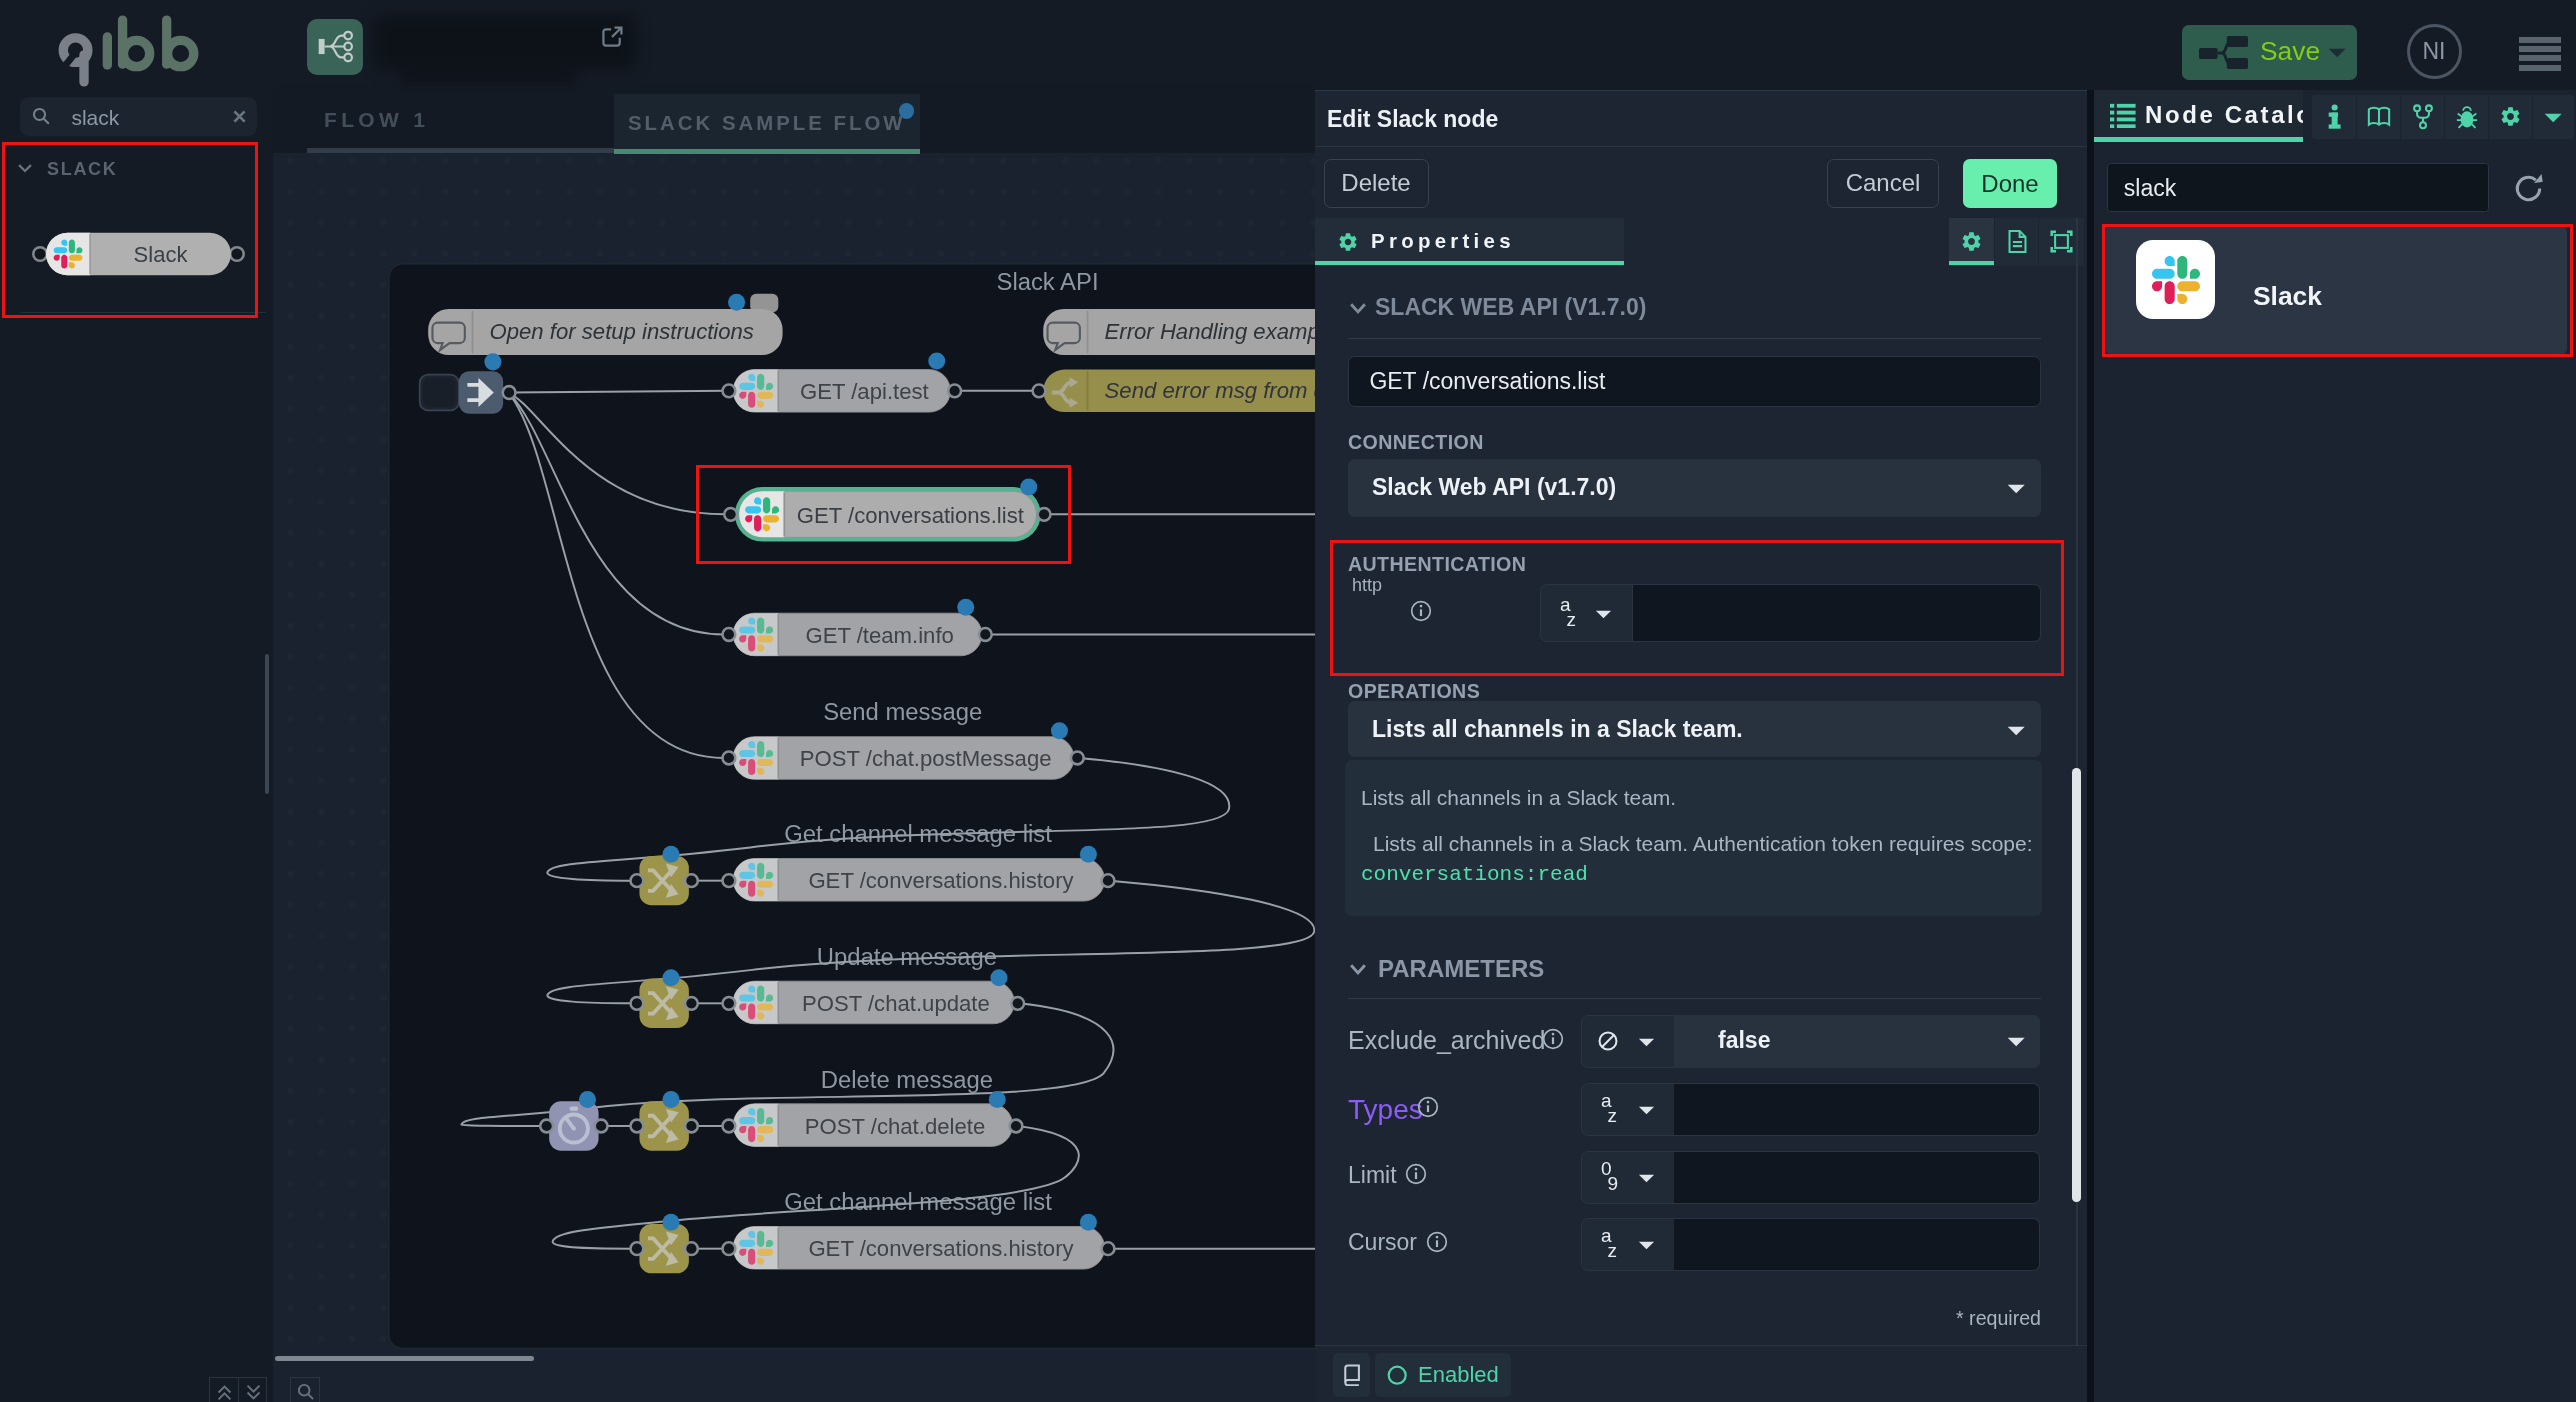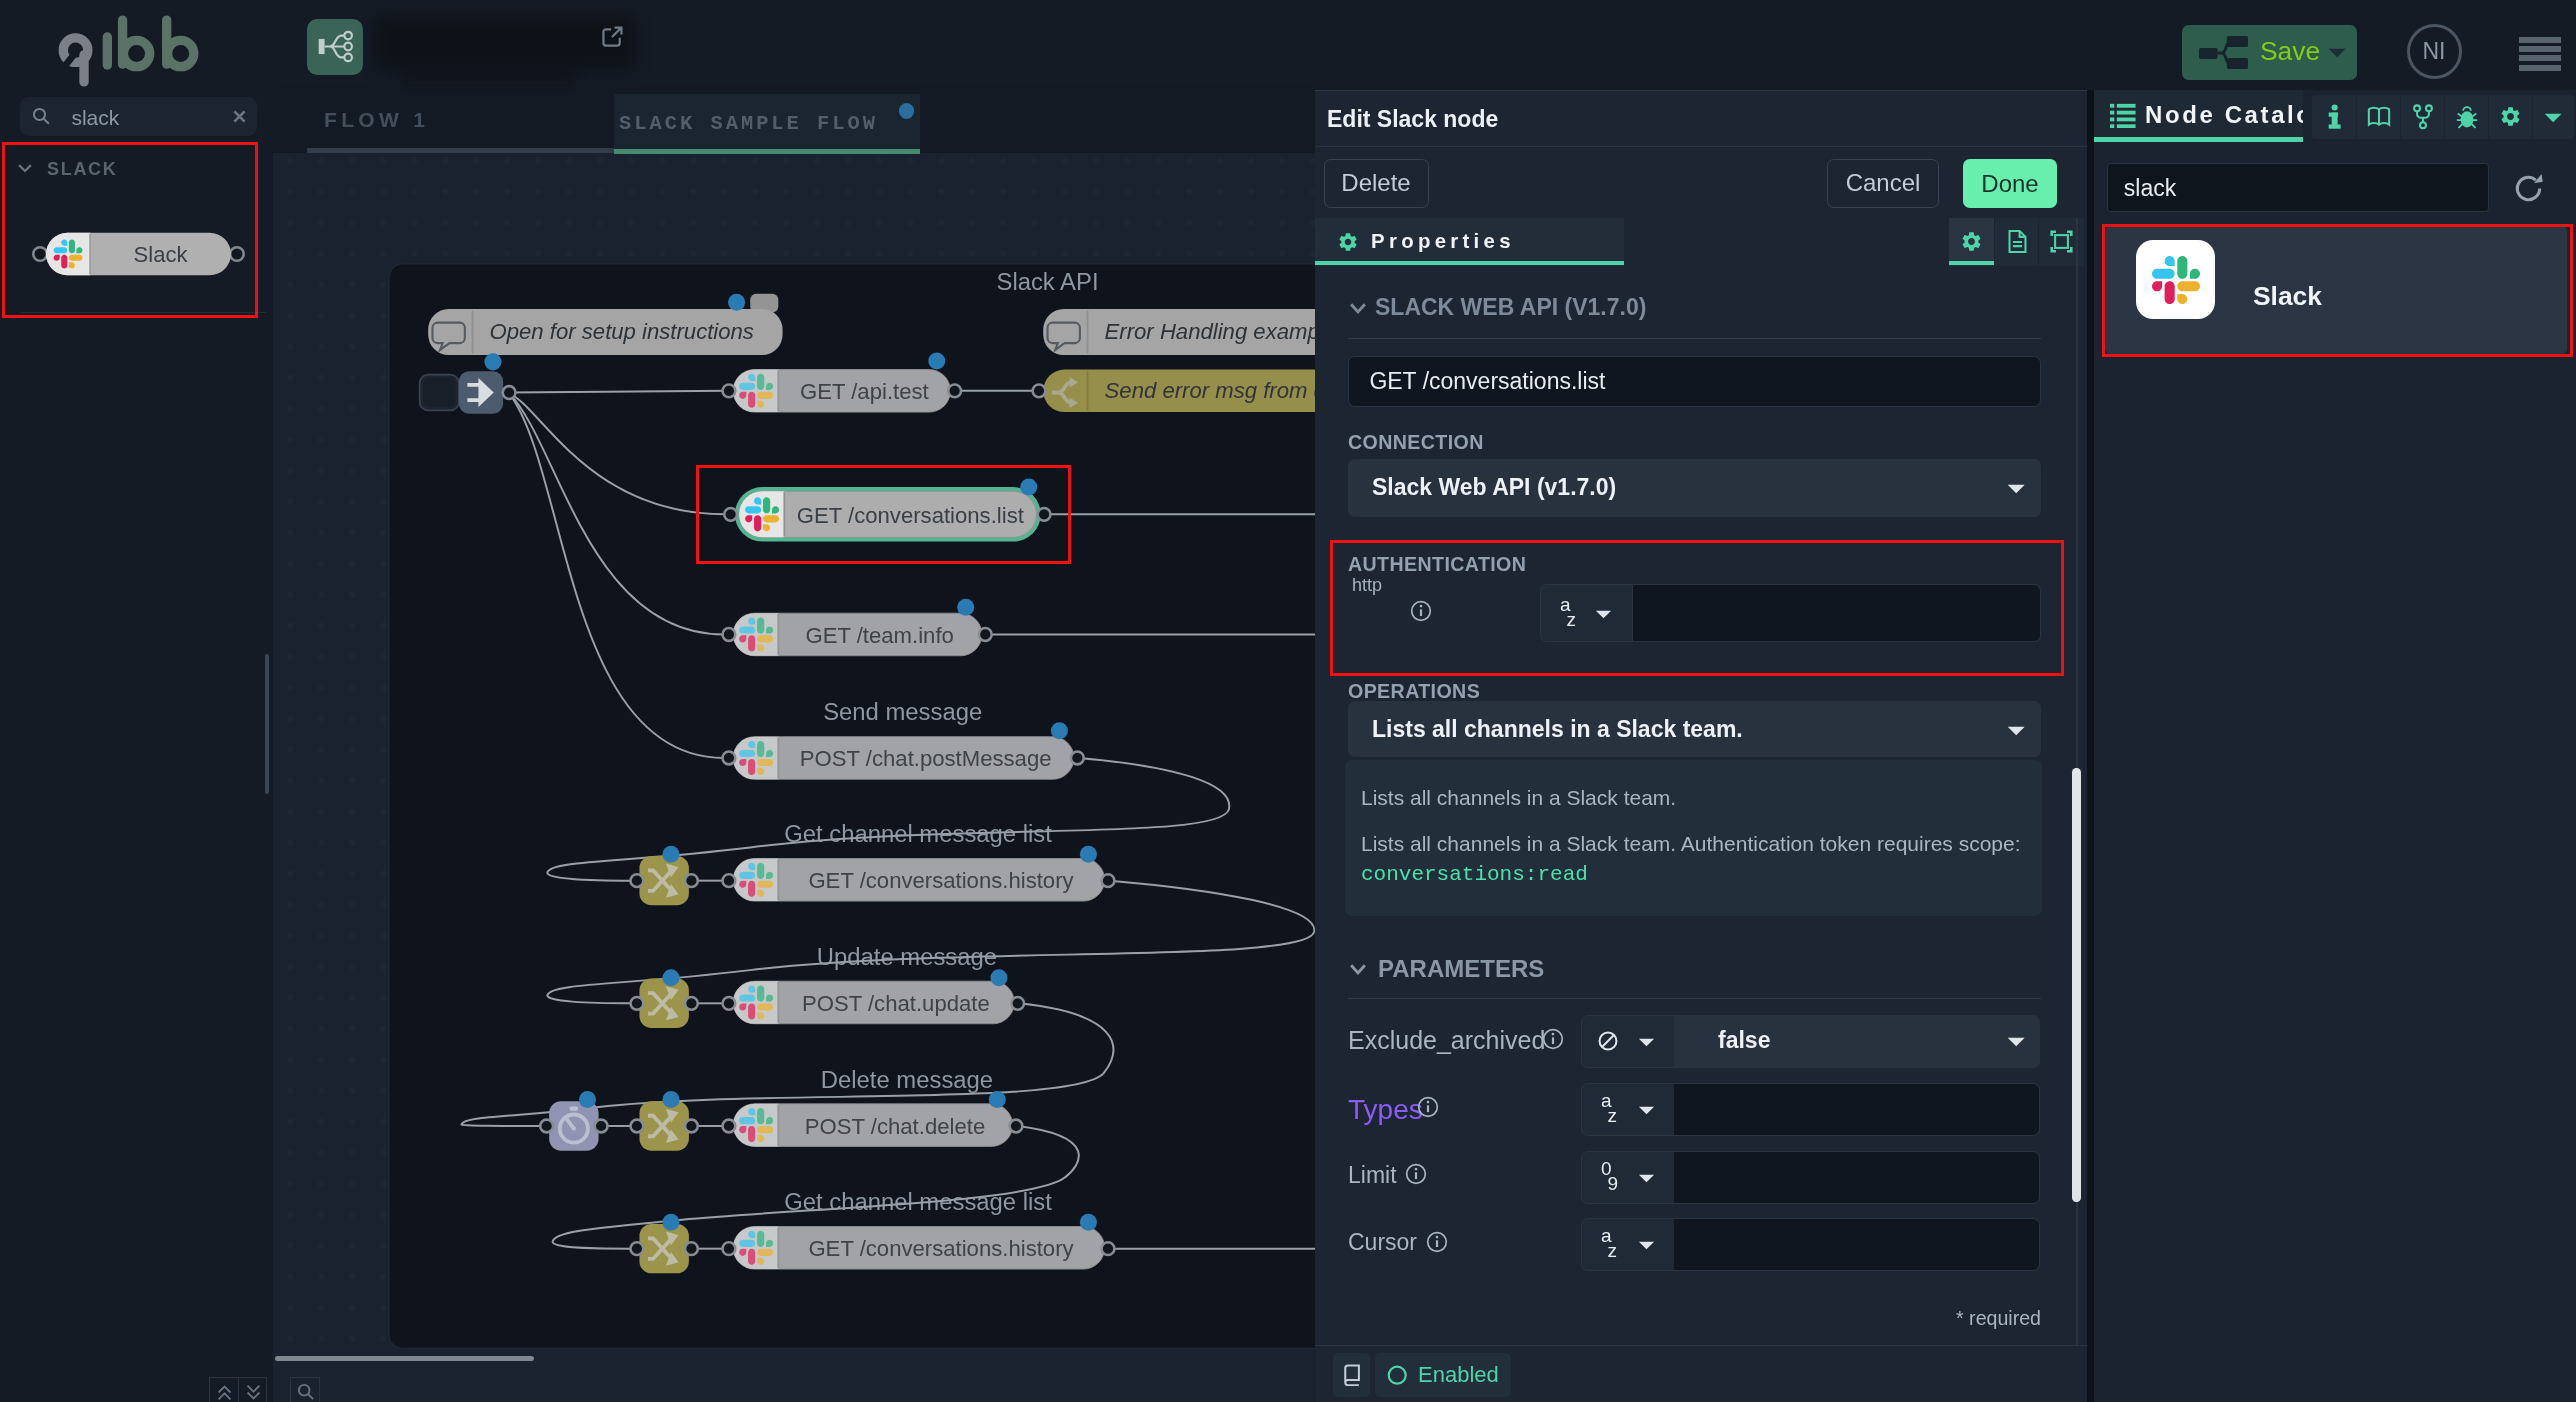--- a/index.html
+++ b/index.html
@@ -12,21 +12,21 @@
 
 <div class="abs" style="left:273px; top:85px; width:1043px; height:68px; background:#141a23;"></div>
 <div class="abs" id="canvas" style="left:273px; top:153px; width:1043px; height:1249px; background-color:#1a2230;
   background-image:radial-gradient(circle, #1e2632 2.9px, rgba(0,0,0,0) 3.4px); background-size:31px 31px; background-position:1.7px -7.7px;"></div>
 
 <div class="abs" style="left:307px; top:85px; width:308px; height:68px;">
   <div style="position:absolute; left:17px; top:23px; font-size:21px; font-weight:bold; letter-spacing:4.3px; color:#434e5b; white-space:nowrap;">FLOW 1</div>
   <div style="position:absolute; left:0; top:63px; width:308px; height:5.1px; background:#333d49;"></div>
 </div>
 <div class="abs" style="left:614px; top:94px; width:306px; height:60px; background:#1b2530;">
-  <div style="position:absolute; left:5px; top:18px; font-size:20.4px; font-weight:bold; letter-spacing:3px; color:#525e6a; white-space:nowrap;font-family:Liberation Mono, monospace;">SLACK SAMPLE FLOW</div>
+  <div style="position:absolute; left:14px; top:18px; font-size:20.4px; font-weight:bold; letter-spacing:3px; color:#525e6a; white-space:nowrap;">SLACK SAMPLE FLOW</div>
   <div style="position:absolute; left:0; top:55px; width:306px; height:5.1px; background:#478a72;"></div>
   <div style="position:absolute; left:285px; top:9.4px; width:15.3px; height:15.3px; border-radius:50%; background:#2a6d9e;"></div>
 </div>
 
 <svg class="abs" id="flowsvg" style="left:273px; top:85px;" width="1043" height="1317" viewBox="320 100 1224 1546">
   <defs>
     <g id="slacklogo">
       <path fill="#E01E5A" d="M25.8,77.6c0,7.1-5.8,12.9-12.9,12.9S0,84.7,0,77.6s5.8-12.9,12.9-12.9h12.9V77.6z M32.3,77.6c0-7.1,5.8-12.9,12.9-12.9s12.9,5.8,12.9,12.9v32.3c0,7.1-5.8,12.9-12.9,12.9s-12.9-5.8-12.9-12.9V77.6z"></path>
       <path fill="#36C5F0" d="M45.2,25.8c-7.1,0-12.9-5.8-12.9-12.9S38.1,0,45.2,0s12.9,5.8,12.9,12.9v12.9H45.2z M45.2,32.3c7.1,0,12.9,5.8,12.9,12.9s-5.8,12.9-12.9,12.9H12.9C5.8,58.1,0,52.3,0,45.2s5.8-12.9,12.9-12.9H45.2z"></path>
       <path fill="#2EB67D" d="M97,45.2c0-7.1,5.8-12.9,12.9-12.9s12.9,5.8,12.9,12.9s-5.8,12.9-12.9,12.9H97V45.2z M90.5,45.2c0,7.1-5.8,12.9-12.9,12.9s-12.9-5.8-12.9-12.9V12.9C64.7,5.8,70.5,0,77.6,0s12.9,5.8,12.9,12.9V45.2z"></path>
@@ -429,21 +429,21 @@
 
   <div style="position:absolute; left:33px; top:589px; font-size:19.6px; font-weight:bold; letter-spacing:0.4px; color:#95a1b0;">OPERATIONS</div>
   <div style="position:absolute; left:33px; top:610px; width:693px; height:56px; background:#28323f; border-radius:6.8px;">
     <div style="position:absolute; left:24px; top:14.5px; font-size:23px; font-weight:bold; color:#eef2f6;">Lists all channels in a Slack team.</div>
     <svg style="position:absolute; left:658px; top:24px;" width="20.4" height="12" viewBox="0 0 24 14">
         <path d="M2,2 L12,12 L22,2 Z" fill="#dfe5ea"></path>
       </svg>
   </div>
   <div style="position:absolute; left:30px; top:669px; width:697px; height:156px; background:#232e3b; border-radius:6.8px;">
     <div style="position:absolute; left:16px; top:25.6px; font-size:21px; color:#aab6c3;">Lists all channels in a Slack team.</div>
-    <div style="position:absolute; left:16px; top:72px; font-size:21px; color:#aab6c3;">Lists all channels in a Slack team. Authentication token requires scope:</div>
+    <div style="position:absolute; left:28px; top:72px; font-size:21px; color:#aab6c3;">Lists all channels in a Slack team. Authentication token requires scope:</div>
     <div style="position:absolute; left:16px; top:103px; font-size:21px; font-family:'Liberation Mono', monospace; color:#49e3ab;">conversations:read</div>
   </div>
 
   <svg style="position:absolute; left:31px; top:869px;" width="24" height="19" viewBox="0 0 28 22" fill="none" stroke="#8b97a6" stroke-width="3.4">
       <path d="M6,6 L14,15 L22,6"></path>
     </svg>
   <div style="position:absolute; left:63px; top:864px; font-size:24px; font-weight:bold; color:#8b97a6;">PARAMETERS</div>
   <div style="position:absolute; left:33px; top:907px; width:693px; height:0.9px; background:#323c49;"></div>
 
   <div style="position:absolute; left:33px; top:935px; font-size:25px; color:#aab5c2;">Exclude_archived</div>

